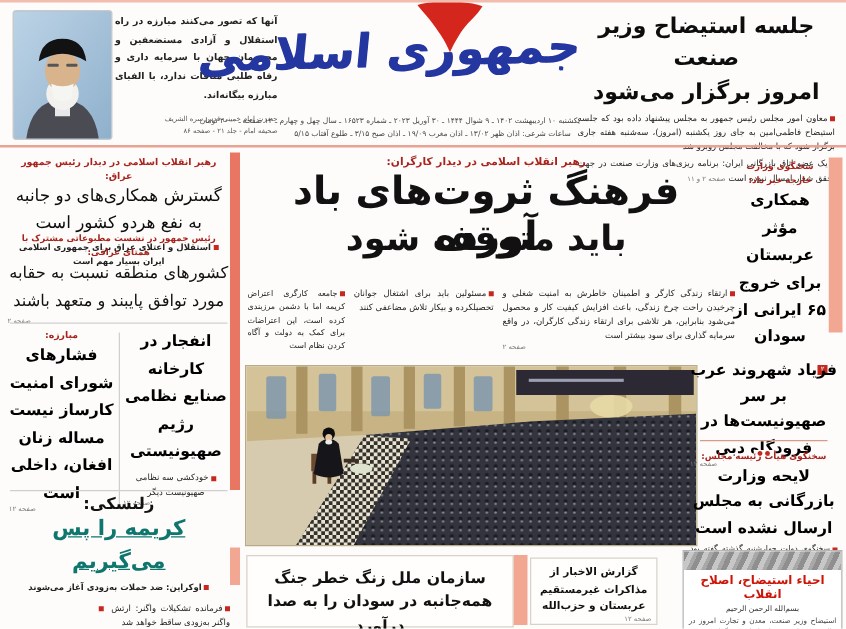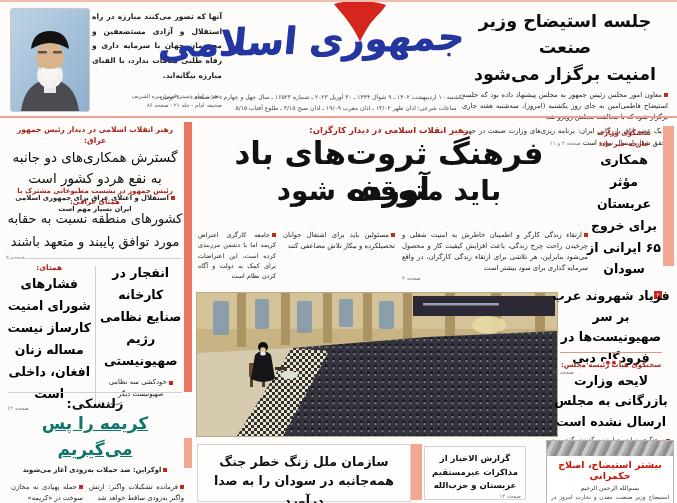--- a/index.html
+++ b/index.html
@@ -109,21 +109,21 @@
     </div>
     <div class="masthead-title">جمهوری اسلامی</div>
     <div class="dateline">
       <div>یکشنبه ۱۰ اردیبهشت ۱۴۰۲ ـ ۹ شوال ۱۴۴۴ ـ ۳۰ آوریل ۲۰۲۳ ـ شماره ۱۶۵۲۳ ـ سال چهل و چهارم ـ ۱۲ صفحه ـ ۳۰۰۰ تومان</div>
       <div>ساعات شرعی: اذان ظهر ۱۳/۰۲ ـ اذان مغرب ۱۹/۰۹ ـ اذان صبح ۳/۱۵ ـ طلوع آفتاب ۵/۱۵</div>
     </div>
   </div>
 
   <div class="abs lead">
     <div class="lead-h">جلسه استیضاح وزیر صنعت</div>
-    <div class="lead-h">امنیت برگزار می‌شود</div>
+    <div class="lead-h">امروز برگزار می‌شود</div>
     <div class="small-bul jst"><span class="sq"></span><span>معاون امور مجلس رئیس جمهور به مجلس پیشنهاد داده بود که جلسه استیضاح فاطمی‌امین به جای روز یکشنبه (امروز)، سه‌شنبه هفته جاری برگزار شود که با مخالفت مجلس روبرو شد</span></div>
     <div class="small-bul jst"><span class="sq"></span><span>یک عضو اتاق بازرگانی ایران: برنامه ریزی‌های وزارت صنعت در جهت تحقق شعار امسال نبوده است</span>
       <span class="pref">صفحه ۲ و ۱۱</span></div>
   </div>
 
   <div class="abs hdr-rule"></div>
 
   <div class="abs lc-s1 ctr">
     <div class="kicker">رهبر انقلاب اسلامی در دیدار رئیس جمهور عراق:</div>
     <div class="h-lg">گسترش همکاری‌های دو جانبه به نفع هردو کشور است</div>
@@ -139,35 +139,35 @@
   <div class="abs rule" style="left:8px;top:258px;width:174px;"></div>
 
   <div class="abs mini-row">
     <div class="mini ctr">
       <div class="h-md">انفجار در کارخانه صنایع نظامی رژیم صهیونیستی</div>
       <div class="small-bul" style="margin-top:6px;"><span class="sq"></span><span>خودکشی سه نظامی صهیونیست دیگر</span></div>
       <div class="pref" style="text-align:left;">صفحه ۱۲</div>
     </div>
     <div class="mini-sep"></div>
     <div class="mini ctr">
-      <div class="kicker">همتای:</div>
+      <div class="kicker">مبارزه:</div>
       <div class="h-md">فشارهای شورای امنیت کارساز نیست مساله زنان افغان، داخلی است</div>
       <div class="pref" style="text-align:left;">صفحه ۱۲</div>
     </div>
   </div>
 
   <div class="abs rule" style="left:8px;top:392px;width:174px;"></div>
 
   <div class="abs zel ctr">
     <div class="zel-k">زلنسکی:</div>
     <div class="zel-h">کریمه را پس می‌گیریم</div>
     <div class="small-bul" style="font-weight:bold;"><span class="sq"></span><span>اوکراین: ضد حملات به‌زودی آغاز می‌شوند</span></div>
     <div class="zel-buls">
       <div class="small-bul jst" style="width:95px;"><span class="sq"></span><span>فرمانده تشکیلات واگنر: ارتش واگنر به‌زودی ساقط خواهد شد</span></div>
-      <div class="small-bul jst" style="width:72px;"><span class="sq"></span><span>حمله پهپادی به مخازن سوخت در «کریمه»</span></div>
+      <div class="small-bul jst" style="width:72px;"><span class="sq"></span></div>
     </div>
 
   </div>
 
   <div class="abs vbar-red" style="left:184px;top:122px;width:8px;height:270px;"></div>
   <div class="abs vbar-salmon" style="left:184px;top:438px;width:8px;height:30px;"></div>
   <div class="abs vbar-salmon" style="left:663px;top:126px;width:11px;height:140px;"></div>
 
   <div class="abs main-kicker kicker ctr">رهبر انقلاب اسلامی در دیدار کارگران:</div>
   <div class="abs main-h1 ctr">فرهنگ ثروت‌های باد آورده</div>
@@ -264,18 +264,18 @@
 
   <div class="abs rc3 ctr">
     <div class="kicker" style="font-size:7px;">سخنگوی هیأت رئیسه مجلس:</div>
     <div class="h-md">لایحه وزارت بازرگانی به مجلس ارسال نشده است</div>
     <div class="small-bul jst" style="font-size:6.2px;"><span class="sq"></span><span>سخنگوی دولت چهارشنبه گذشته گفته بود که لایحه تشکیل وزارت بازرگانی به مجلس ارائه شده است</span>
       <span class="pref">صفحه ۱۱</span></div>
   </div>
 
   <div class="abs note ctr">
     <div class="note-band"></div>
-    <div class="note-title">بیشتر استیضاح، اصلاح حکمرانی</div>
+    <div class="note-title">احیاء استیضاح، اصلاح انقلاب</div>
     <div class="note-bism">بسم‌الله الرحمن الرحیم</div>
     <div class="note-body jst">استیضاح وزیر صنعت، معدن و تجارت امروز در حالی در مجلس شورای اسلامی برگزار می‌شود که...</div>
   </div>
 
 </div>
 
 </body></html>

